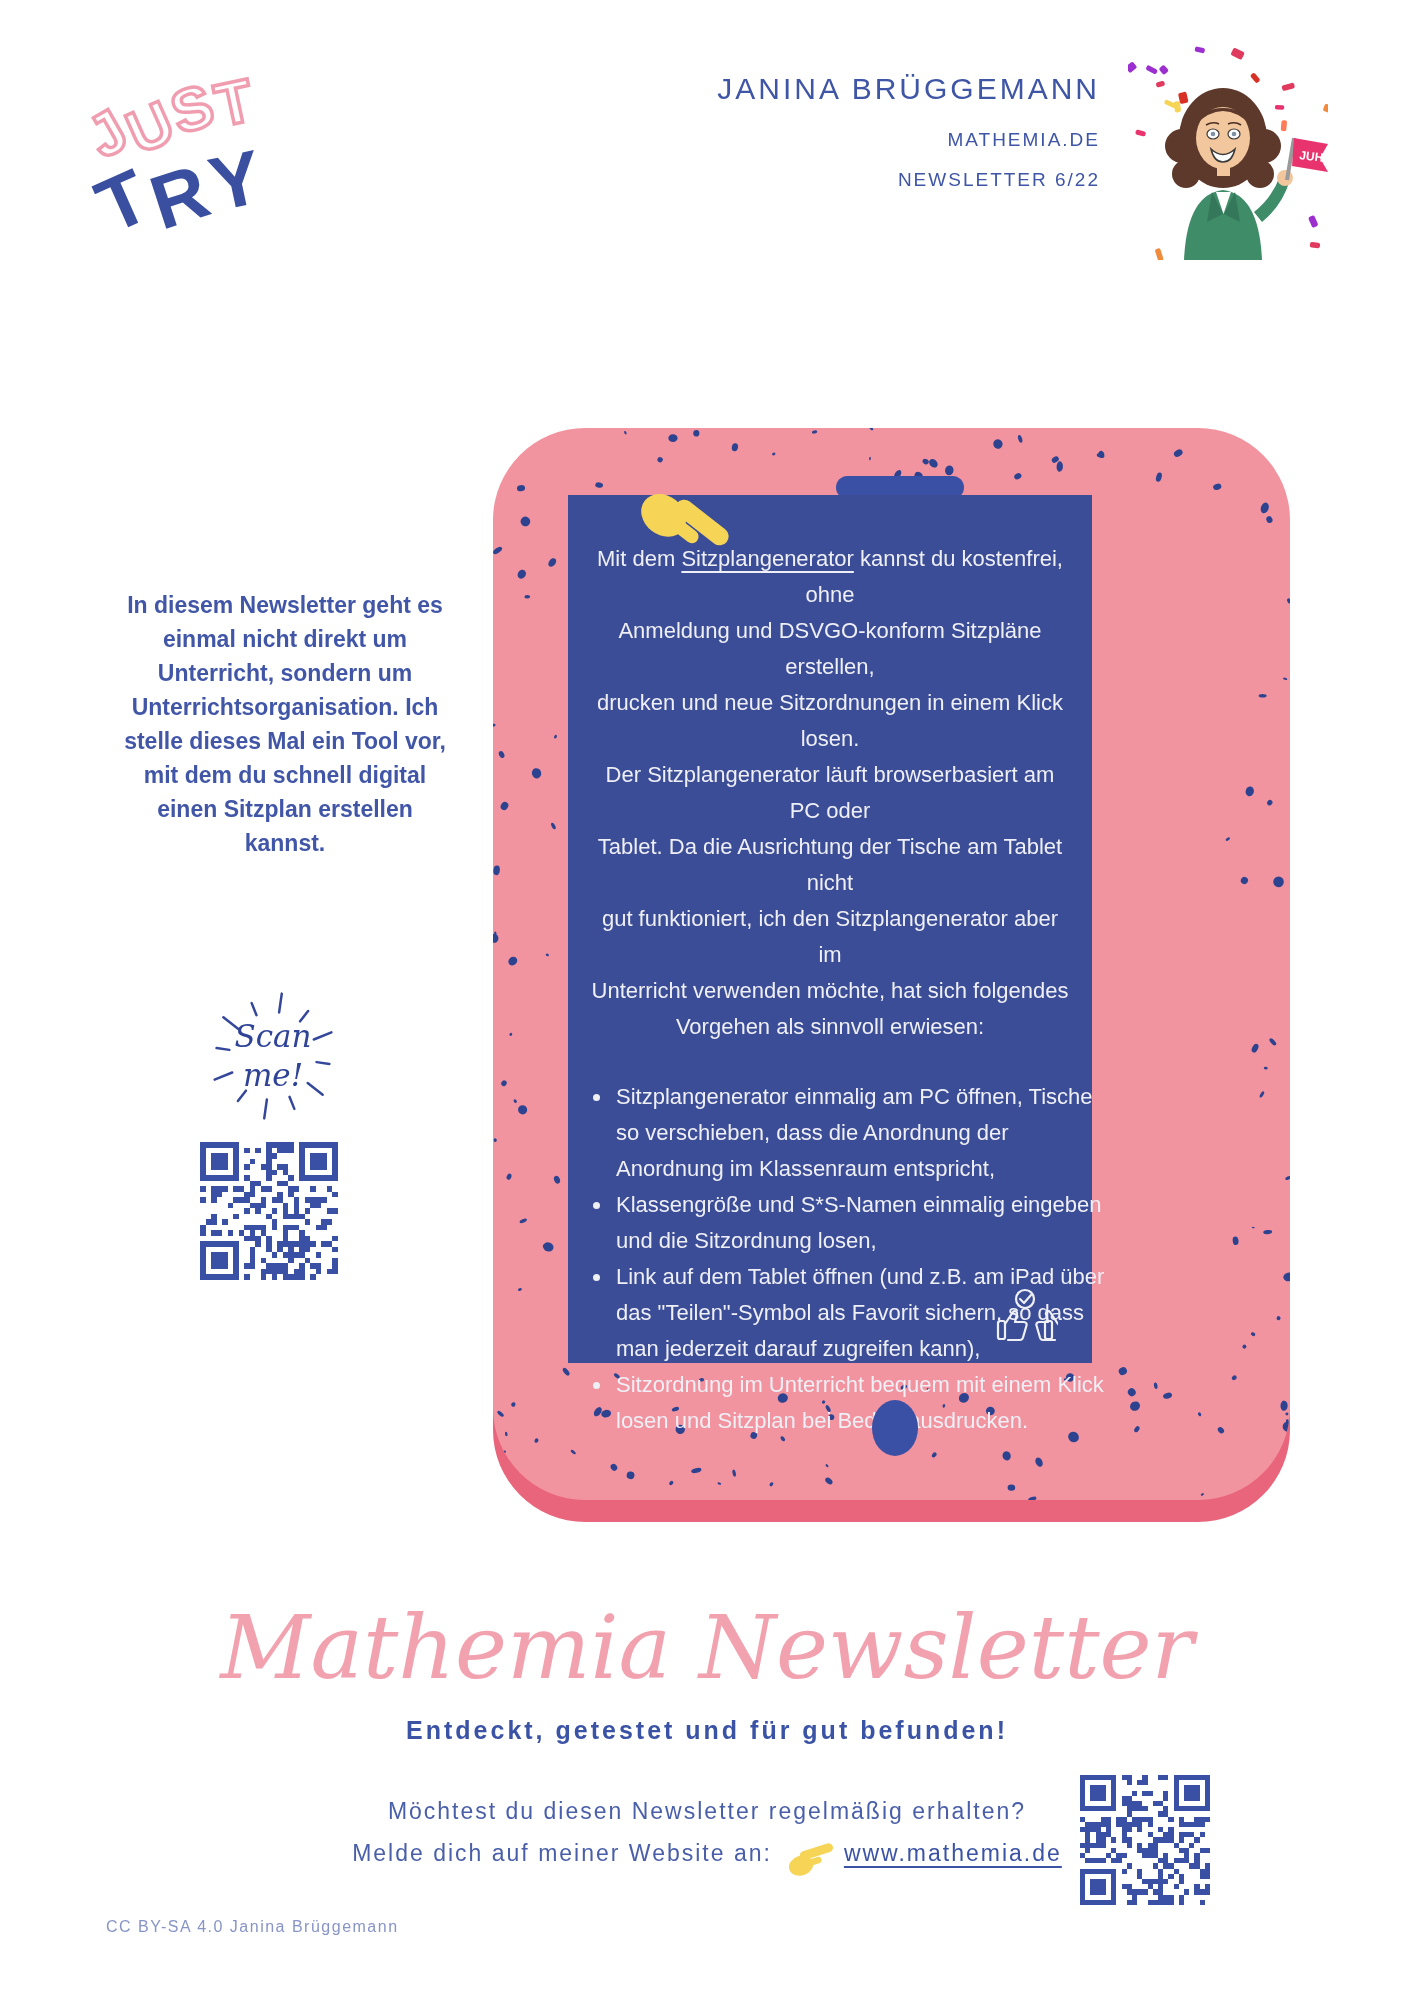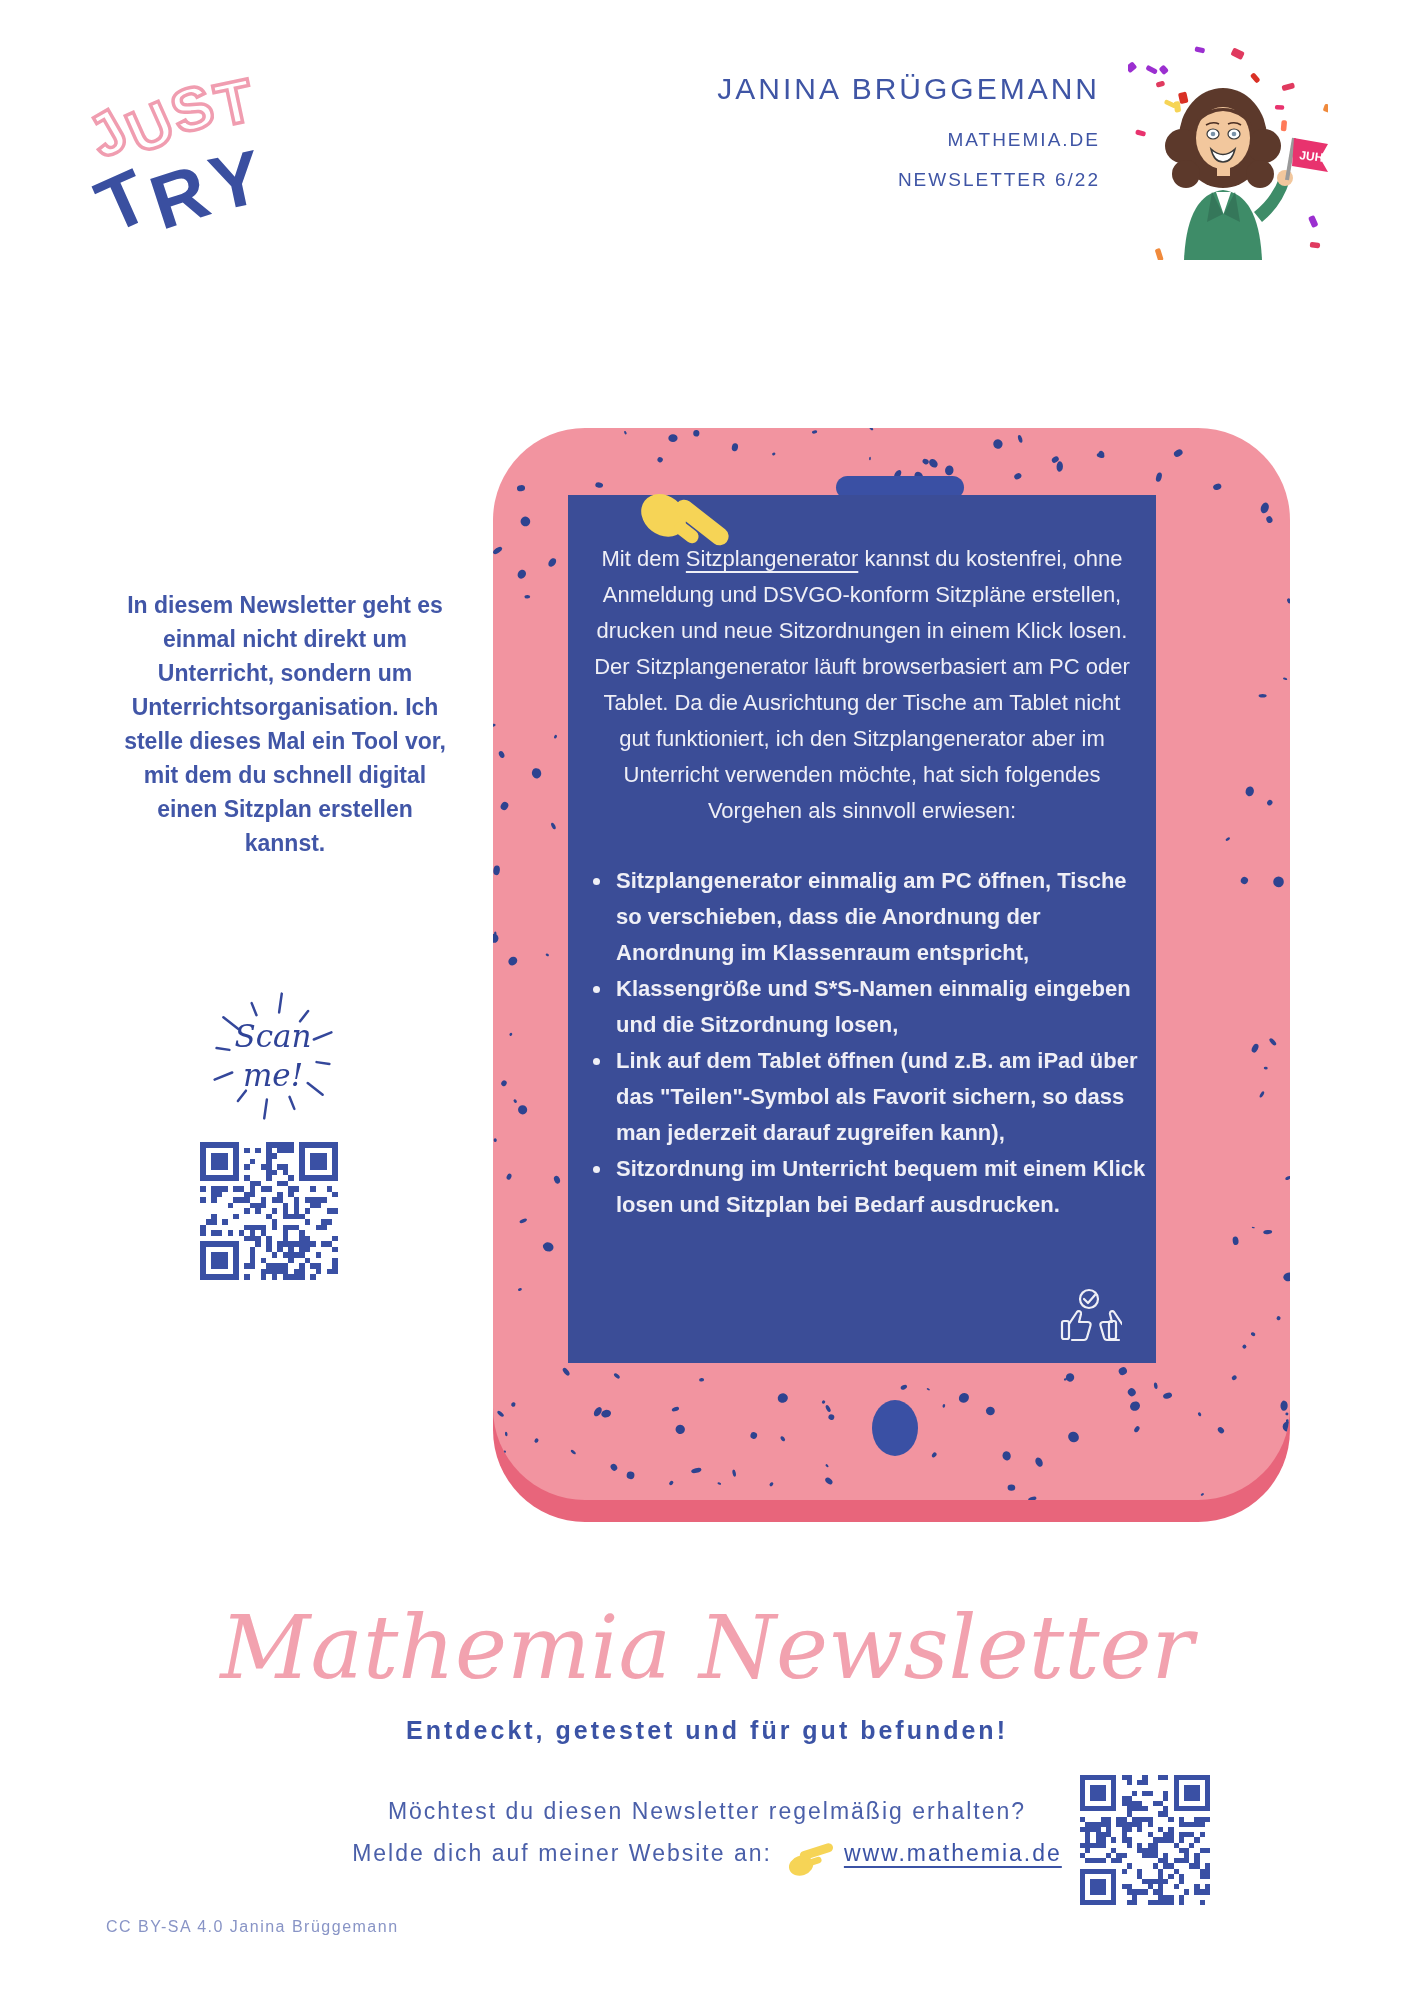--- a/index.html
+++ b/index.html
@@ -39,27 +39,27 @@
   .qr2{left:1080px;top:1775px;width:130px;height:130px;}
 
   
   .tablet-shadow{position:absolute;left:493px;top:452px;width:797px;height:1070px;
     border-radius:92px;background:#E8657B;}
   .tablet{position:absolute;left:493px;top:428px;width:797px;height:1072px;
     border-radius:92px;background:#F294A0;overflow:hidden;}
   .speckles{position:absolute;inset:0;}
   .speaker{position:absolute;left:343px;top:48px;width:128px;height:23px;border-radius:12px;
     background:#3A50A4;}
-  .screen{position:absolute;left:75px;top:67px;width:588px;height:868px;background:#3B4D97;}
+  .screen{position:absolute;left:75px;top:67px;width:524px;height:868px;background:#3B4D97;}
   .screen-text{padding:46px 20px 0;color:#EFEFF6;font-size:22px;line-height:36px;text-align:center;}
   .screen-text a{color:#EFEFF6;text-decoration:underline;text-underline-offset:5px;}
   .intro-rest{white-space:pre-line;}
   .screen-bullets{margin:34px 0 0 22px;padding:0;list-style:none;text-align:left;
     font-size:22px;line-height:36px;color:#EFEFF6;width:580px;}
-  .screen-bullets li{position:relative;padding-left:26px;white-space:pre-line;font-weight:bold;}
+  .screen-bullets li{position:relative;padding-left:26px;white-space:pre-line;}
   .screen-bullets li::before{content:"";position:absolute;left:3px;top:15px;width:7px;height:7px;
     border-radius:50%;background:#EFEFF6;}
   .thumbs{position:absolute;right:34px;top:792px;width:66px;height:60px;}
   .home-btn{position:absolute;left:379px;top:972px;width:46px;height:56px;border-radius:50%;
     background:#3A50A4;}
   .hand-top{position:absolute;left:634px;top:484px;width:96px;height:84px;z-index:5;}
 
   
   .title{position:absolute;left:0;top:1598px;width:100%;text-align:center;
     font-family:"DejaVu Serif",serif;font-style:italic;font-size:88px;line-height:100px;

